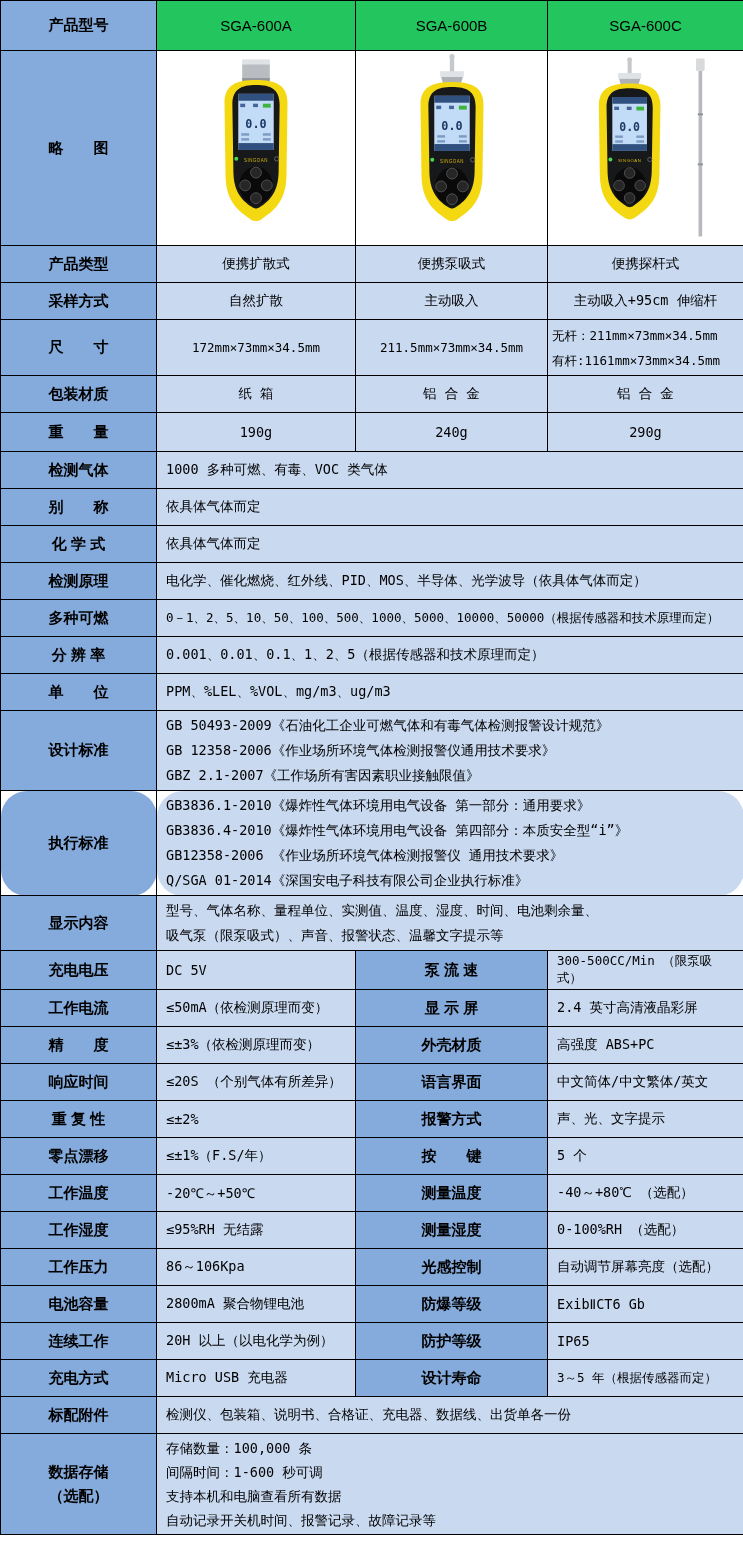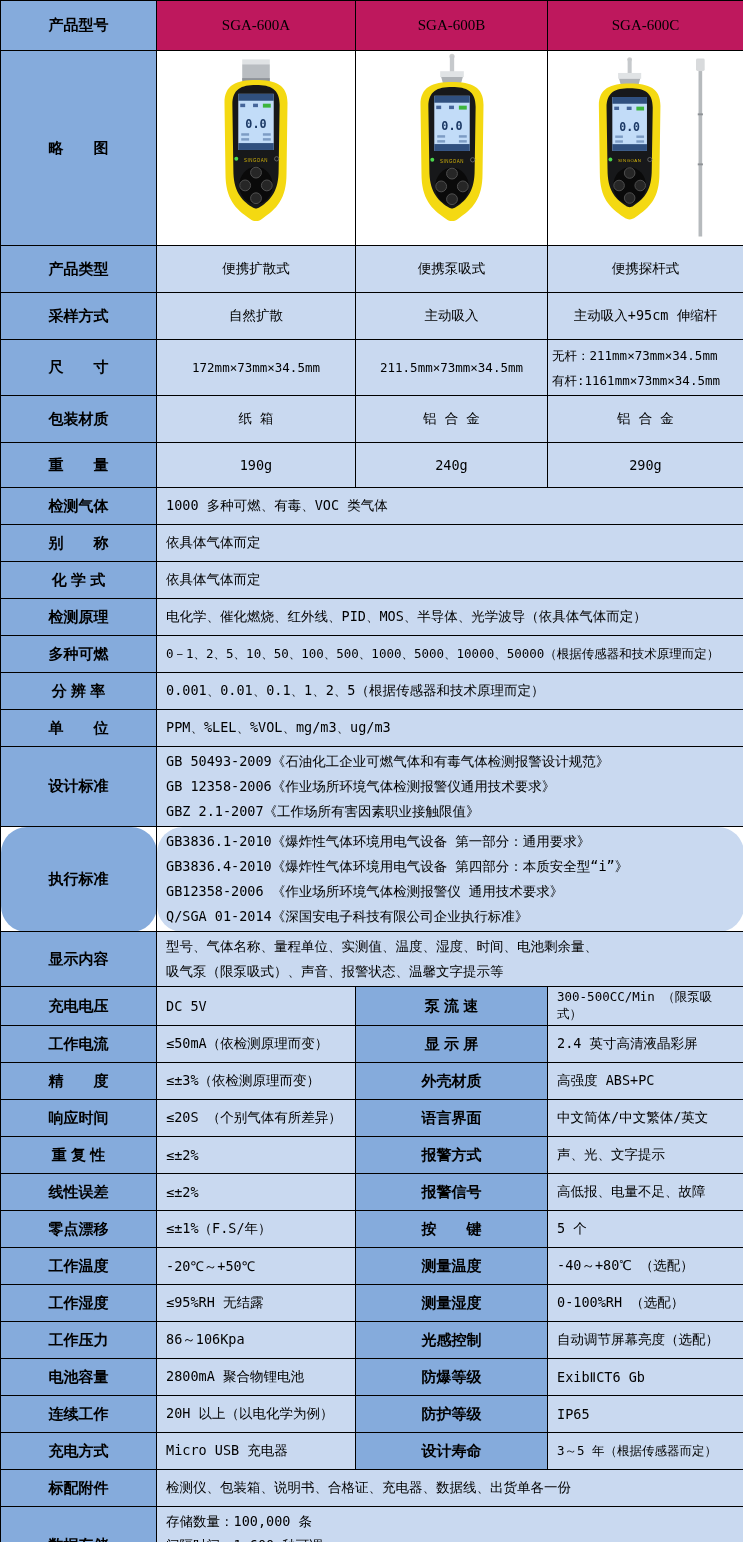--- a/index.html
+++ b/index.html
@@ -2,22 +2,22 @@
 <html><head>
 <meta charset="utf-8">
 <style>
   html,body{margin:0;padding:0;background:#ffffff;}
   .page{width:743px;min-height:1542px;background:#ffffff;font-family:"Liberation Sans","DejaVu Sans",sans-serif;color:#000;}
   table.spec{border-collapse:collapse;table-layout:fixed;width:743px;}
   table.spec td{border:1px solid #000;overflow:hidden;vertical-align:middle;box-sizing:border-box;}
   
   .lbl{background:#85ABDC;font-weight:bold;font-size:15px;text-align:center;padding:2px 7px;}
   .val{background:#C9D9F0;font-size:13.5px;padding:2px 9px;font-family:"DejaVu Sans Mono","Liberation Sans",sans-serif;}
-  .hdr{background:#be185d;font-size:15px;text-align:center;font-family:Liberation Serif, serif;padding:16px;}
-  .ctr{text-align:center;padding:14px 4px;}
+  .hdr{background:#22c55e;font-size:15px;text-align:center;font-family:Liberation Sans, sans-serif;padding:16px;}
+  .ctr{text-align:center;padding:4px 4px;}
   .img{background:#ffffff;text-align:center;vertical-align:middle;padding:2px 0;}
   .pre{white-space:pre-line;line-height:25px;}
   .pre2{white-space:pre-line;line-height:24px;}
   
   tr.r37>td{height:37px;}
   tr.r35>td{height:39px;}
   tr.r56>td{height:56px;}
   tr.r55>td{height:55px;}
   tr.r77>td{height:77px;}
   tr.r100>td{height:100px;border-radius:26px;}
@@ -262,26 +262,20 @@
     <td class="lbl">语言界面</td>
     <td class="val">中文简体/中文繁体/英文</td>
   </tr>
   <tr class="r37">
     <td class="lbl">重 复 性</td>
     <td class="val">≤±2%</td>
     <td class="lbl">报警方式</td>
     <td class="val">声、光、文字提示</td>
   </tr>
   <tr class="r37">
-    <td class="lbl">线性误差</td>
-    <td class="val">≤±2%</td>
-    <td class="lbl">报警信号</td>
-    <td class="val">高低报、电量不足、故障</td>
-  </tr>
-  <tr class="r37">
     <td class="lbl">零点漂移</td>
     <td class="val">≤±1%（F.S/年）</td>
     <td class="lbl">按　　键</td>
     <td class="val">5 个</td>
   </tr>
   <tr class="r37">
     <td class="lbl">工作温度</td>
     <td class="val">-20℃～+50℃</td>
     <td class="lbl">测量温度</td>
     <td class="val">-40～+80℃ （选配）</td>

